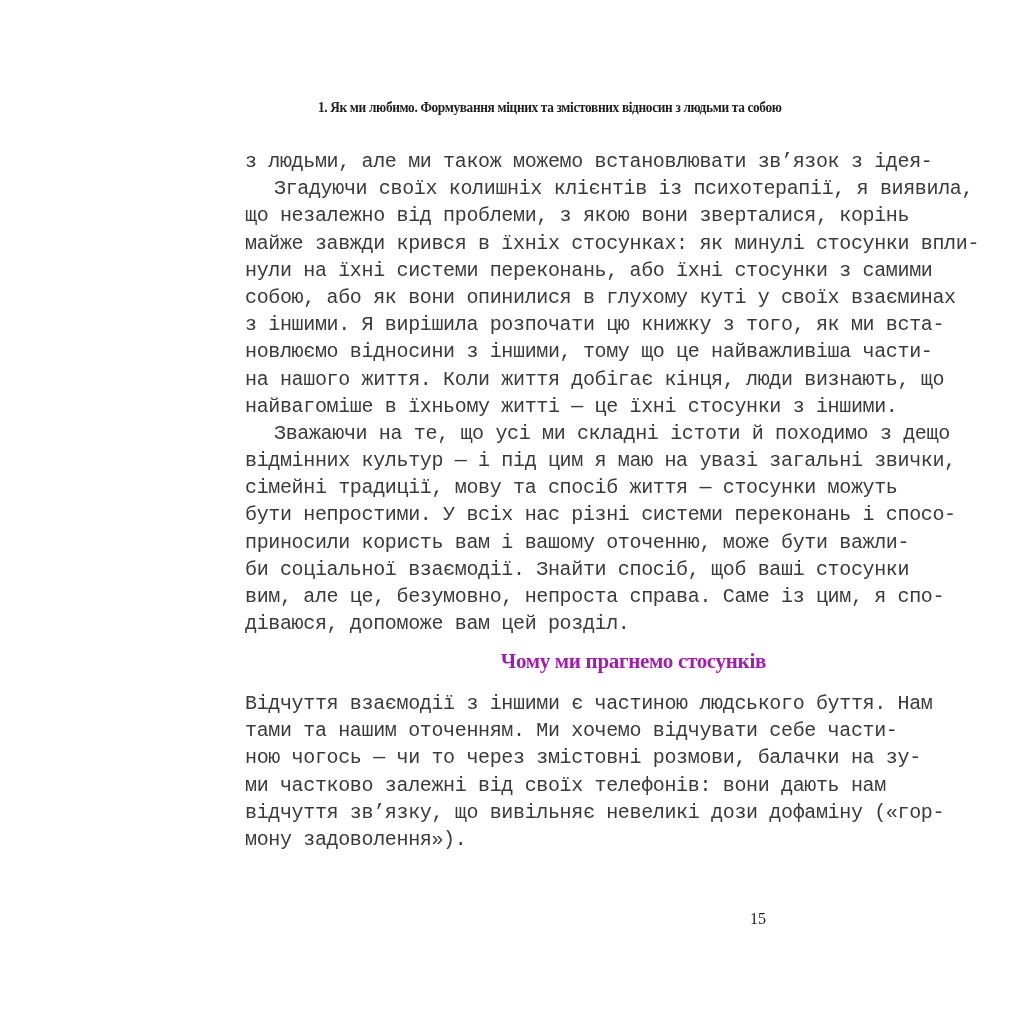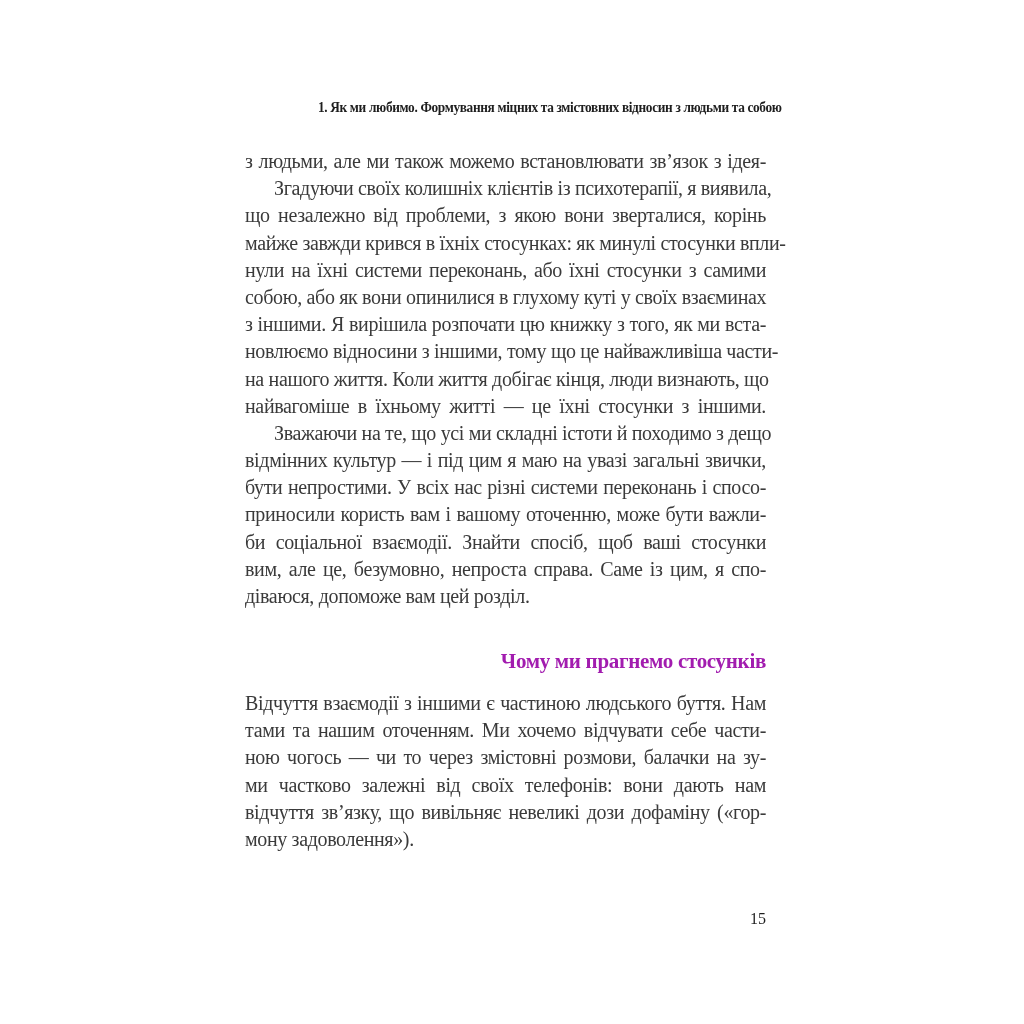--- a/index.html
+++ b/index.html
@@ -8,21 +8,21 @@
     font-family: "Liberation Serif", "DejaVu Serif", serif; color:#2b2b2b;
   }
   .page { position:absolute; left:0; top:0; width:1024px; height:1024px; }
   .running-head {
     position:absolute; left:245px; right:258px; top:98px;
     text-align:right; font-size:15.5px; font-weight:bold; letter-spacing:-0.4px;
     color:#1e1e1e; transform:scaleX(0.86); transform-origin:right center; white-space:nowrap;
   }
   .body-text {
     position:absolute; left:245px; width:521px; top:148px;
-    font-size:20px; line-height:27.2px; color:#3a3a3a;
+    font-size:20px; line-height:27.2px; color:#3a3a3a;font-family:Liberation Mono, monospace;
   }
   .line { display:block; text-align:justify; text-align-last:justify; white-space:nowrap; height:27.2px; letter-spacing:-0.35px; }
   .line.last { text-align-last:left; }
   .line.indent { padding-left:29px; }
   .heading {
     position:absolute; left:245px; width:521px; top:649px; text-align:right;
     font-size:21px; font-weight:bold; color:#a21caf; letter-spacing:-0.3px;
   }
   .body-text2 { top:690px; }
   .page-number {
@@ -42,20 +42,21 @@
     <span class="line">що незалежно від проблеми, з якою вони зверталися, корінь</span>
     <span class="line">майже завжди крився в їхніх стосунках: як минулі стосунки впли-</span>
     <span class="line">нули на їхні системи переконань, або їхні стосунки з самими</span>
     <span class="line">собою, або як вони опинилися в глухому куті у своїх взаєминах</span>
     <span class="line">з іншими. Я вирішила розпочати цю книжку з того, як ми вста-</span>
     <span class="line">новлюємо відносини з іншими, тому що це найважливіша части-</span>
     <span class="line">на нашого життя. Коли життя добігає кінця, люди визнають, що</span>
     <span class="line">найвагоміше в їхньому житті — це їхні стосунки з іншими.</span>
     <span class="line indent">Зважаючи на те, що усі ми складні істоти й походимо з дещо</span>
     <span class="line">відмінних культур — і під цим я маю на увазі загальні звички,</span>
+    <span class="line">сімейні традиції, мову та спосіб життя — стосунки можуть</span>
     <span class="line">бути непростими. У всіх нас різні системи переконань і спосо-</span>
     <span class="line">приносили користь вам і вашому оточенню, може бути важли-</span>
     <span class="line">би соціальної взаємодії. Знайти спосіб, щоб ваші стосунки</span>
     <span class="line">вим, але це, безумовно, непроста справа. Саме із цим, я спо-</span>
     <span class="line last">діваюся, допоможе вам цей розділ.</span>
   </div>
 
   <div class="heading">Чому ми прагнемо стосунків</div>
 
   <div class="body-text body-text2">

